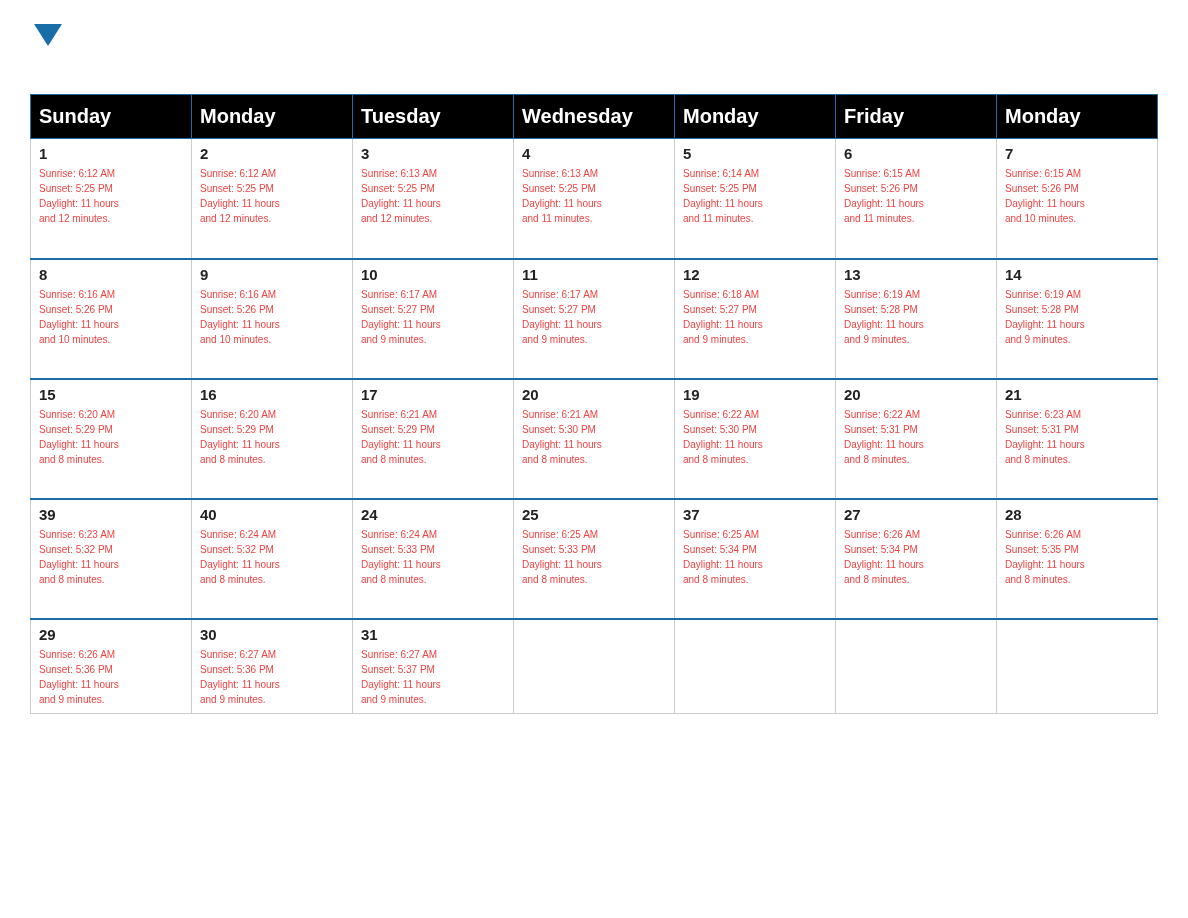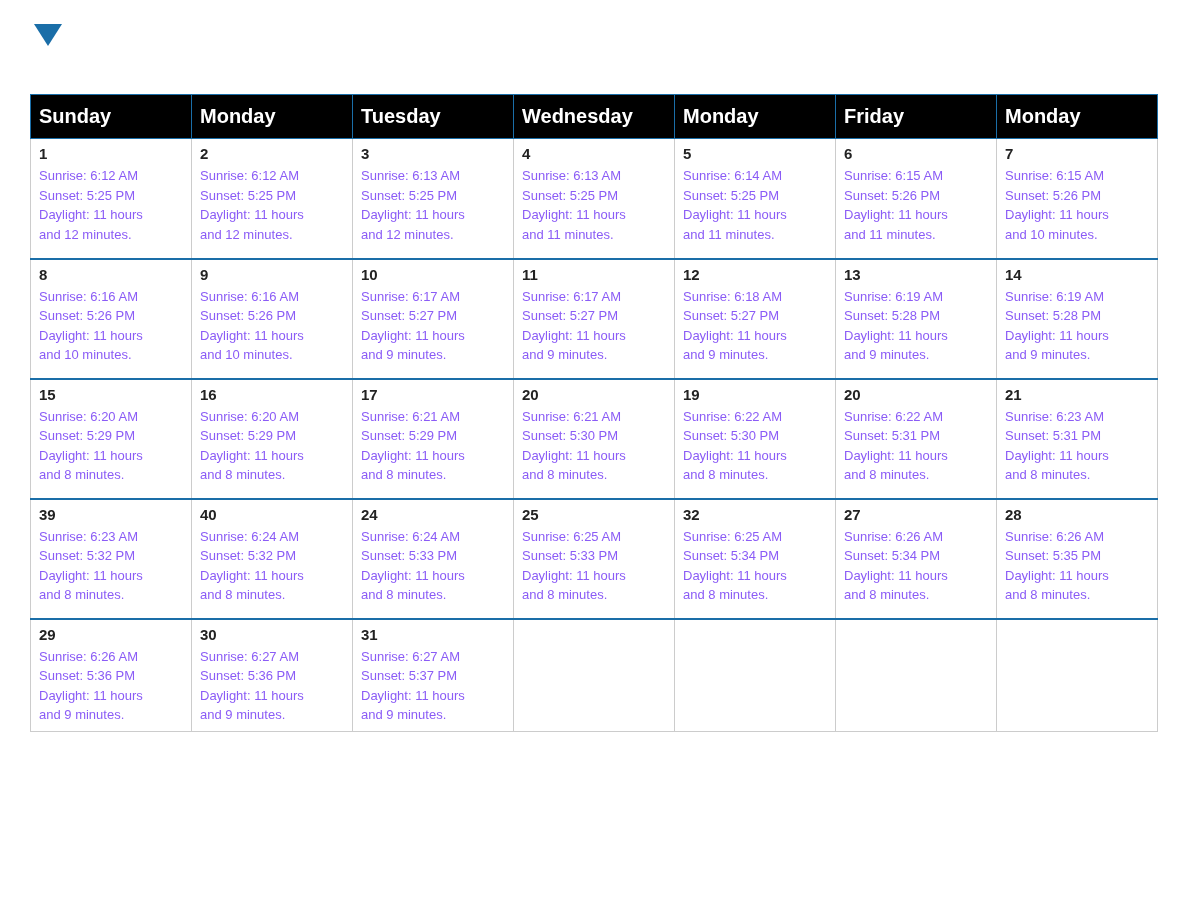--- a/index.html
+++ b/index.html
@@ -84,23 +84,23 @@
       height: 92px;
     }
     .day-number {
       font-size: 15px;
       font-weight: bold;
       color: #222;
       display: block;
       margin-bottom: 4px;
     }
     .day-info {
-      font-size: 13px;
+      font-size: 10px;
       line-height: 1.5;
-      color: #8b5cf6;
+      color: #ef4444;
     }
     .empty-cell {
       background: #fff;
     }
     .row-border-top td {
       border-top: 2px solid #1a6ea8;
     }
   </style>
 </head>
 <body>
@@ -236,21 +236,21 @@
         </td>
         <td>
           <span class="day-number">24</span>
           <div class="day-info">Sunrise: 6:24 AM<br>Sunset: 5:33 PM<br>Daylight: 11 hours<br>and 8 minutes.</div>
         </td>
         <td>
           <span class="day-number">25</span>
           <div class="day-info">Sunrise: 6:25 AM<br>Sunset: 5:33 PM<br>Daylight: 11 hours<br>and 8 minutes.</div>
         </td>
         <td>
-          <span class="day-number">32</span>
+          <span class="day-number">37</span>
           <div class="day-info">Sunrise: 6:25 AM<br>Sunset: 5:34 PM<br>Daylight: 11 hours<br>and 8 minutes.</div>
         </td>
         <td>
           <span class="day-number">27</span>
           <div class="day-info">Sunrise: 6:26 AM<br>Sunset: 5:34 PM<br>Daylight: 11 hours<br>and 8 minutes.</div>
         </td>
         <td>
           <span class="day-number">28</span>
           <div class="day-info">Sunrise: 6:26 AM<br>Sunset: 5:35 PM<br>Daylight: 11 hours<br>and 8 minutes.</div>
         </td>

